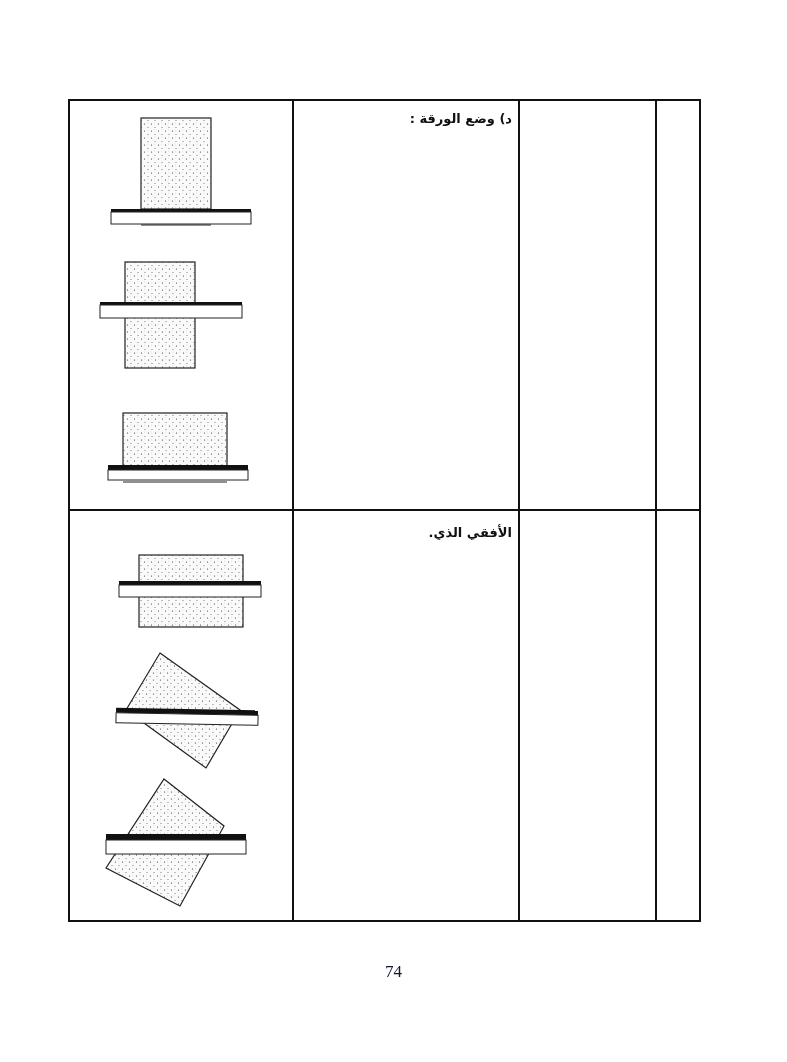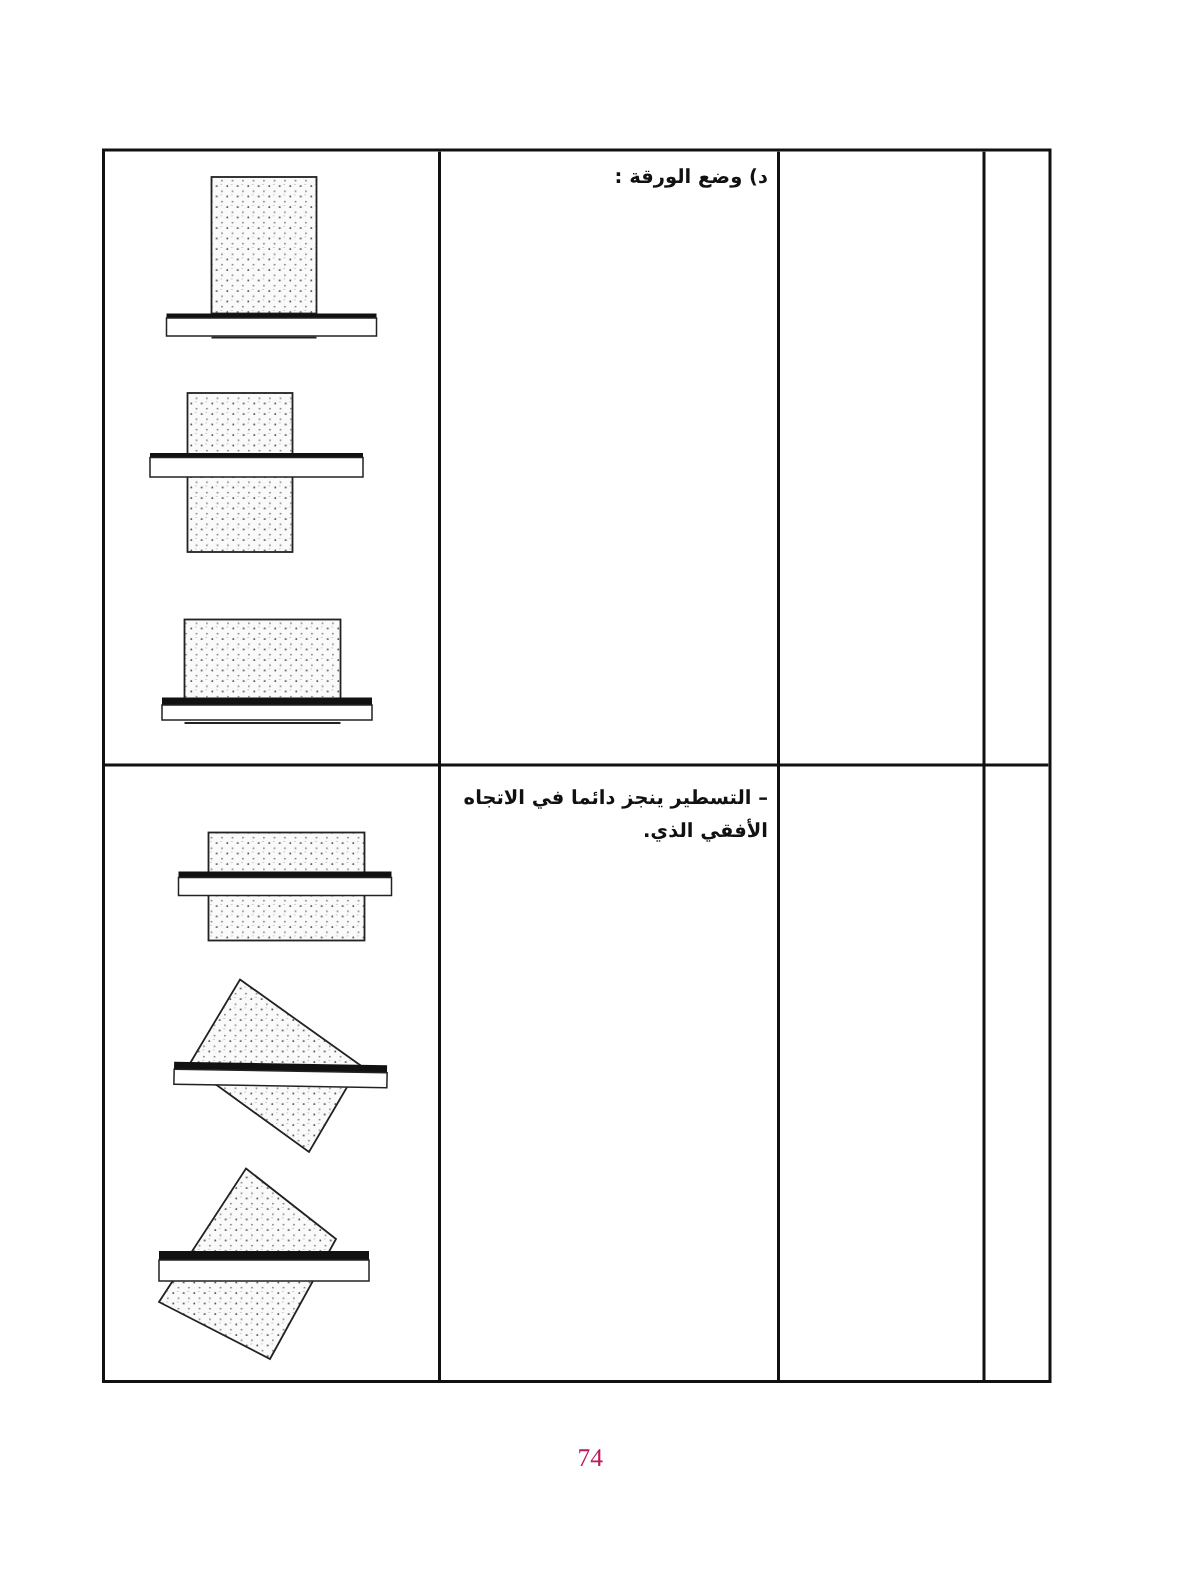--- a/index.html
+++ b/index.html
@@ -2,41 +2,40 @@
 <html><head>
 <meta charset="utf-8">
 <style>
   html, body { margin:0; padding:0; background:#ffffff; }
   body { width:787px; height:1062px; position:relative; overflow:hidden; font-family:"DejaVu Sans", sans-serif; color:#111; }
   .page { position:absolute; left:0; top:0; width:787px; height:826px; background:#fff; }
   .table { position:absolute; left:68px; top:99px; width:633px; height:823px; border:2px solid #111; box-sizing:border-box; }
   .vline { position:absolute; top:0; bottom:0; width:2px; background:#111; }
   .hline { position:absolute; left:0; right:0; height:2px; background:#111; }
   .cell-text { position:absolute; direction:rtl; text-align:right; font-family:"DejaVu Sans", sans-serif; font-weight:bold; font-size:13px; line-height:22px; color:#111; }
-  .page-num { position:absolute; left:0; width:787px; top:962px; text-align:center; font-family:"Liberation Serif", serif; font-size:17px; color:#be185d; }
+  .page-num { position:absolute; left:0; width:787px; top:962px; text-align:center; font-family:"Liberation Serif", serif; font-size:17px; color:#0f172a; }
   svg.fig { position:absolute; overflow:visible; }
 </style>
 </head>
 <body>
 
 <div class="page">
 
   <div class="table">
     <div class="vline" style="left:222px"></div>
     <div class="vline" style="left:448px"></div>
     <div class="vline" style="left:585px"></div>
     <div class="hline" style="top:408px"></div>
   </div>
 
   <div class="cell-text" style="left:300px; top:108px; width:212px;">
     <div>د) وضع الورقة :</div>
   </div>
 
   <div class="cell-text" style="left:300px; top:522px; width:212px;">
-    <div>– التسطير ينجز دائما في الاتجاه</div>
     <div>الأفقي الذي.</div>
   </div>
 
   <svg width="0" height="0" style="position:absolute">
     <defs>
       <pattern id="dots" width="7" height="7" patternUnits="userSpaceOnUse">
         <rect width="7" height="7" fill="#fafafa"></rect>
         <circle cx="1.5" cy="2" r="0.6" fill="#333"></circle>
         <circle cx="5" cy="5.5" r="0.5" fill="#555"></circle>
         <circle cx="4.5" cy="1" r="0.35" fill="#888"></circle>

